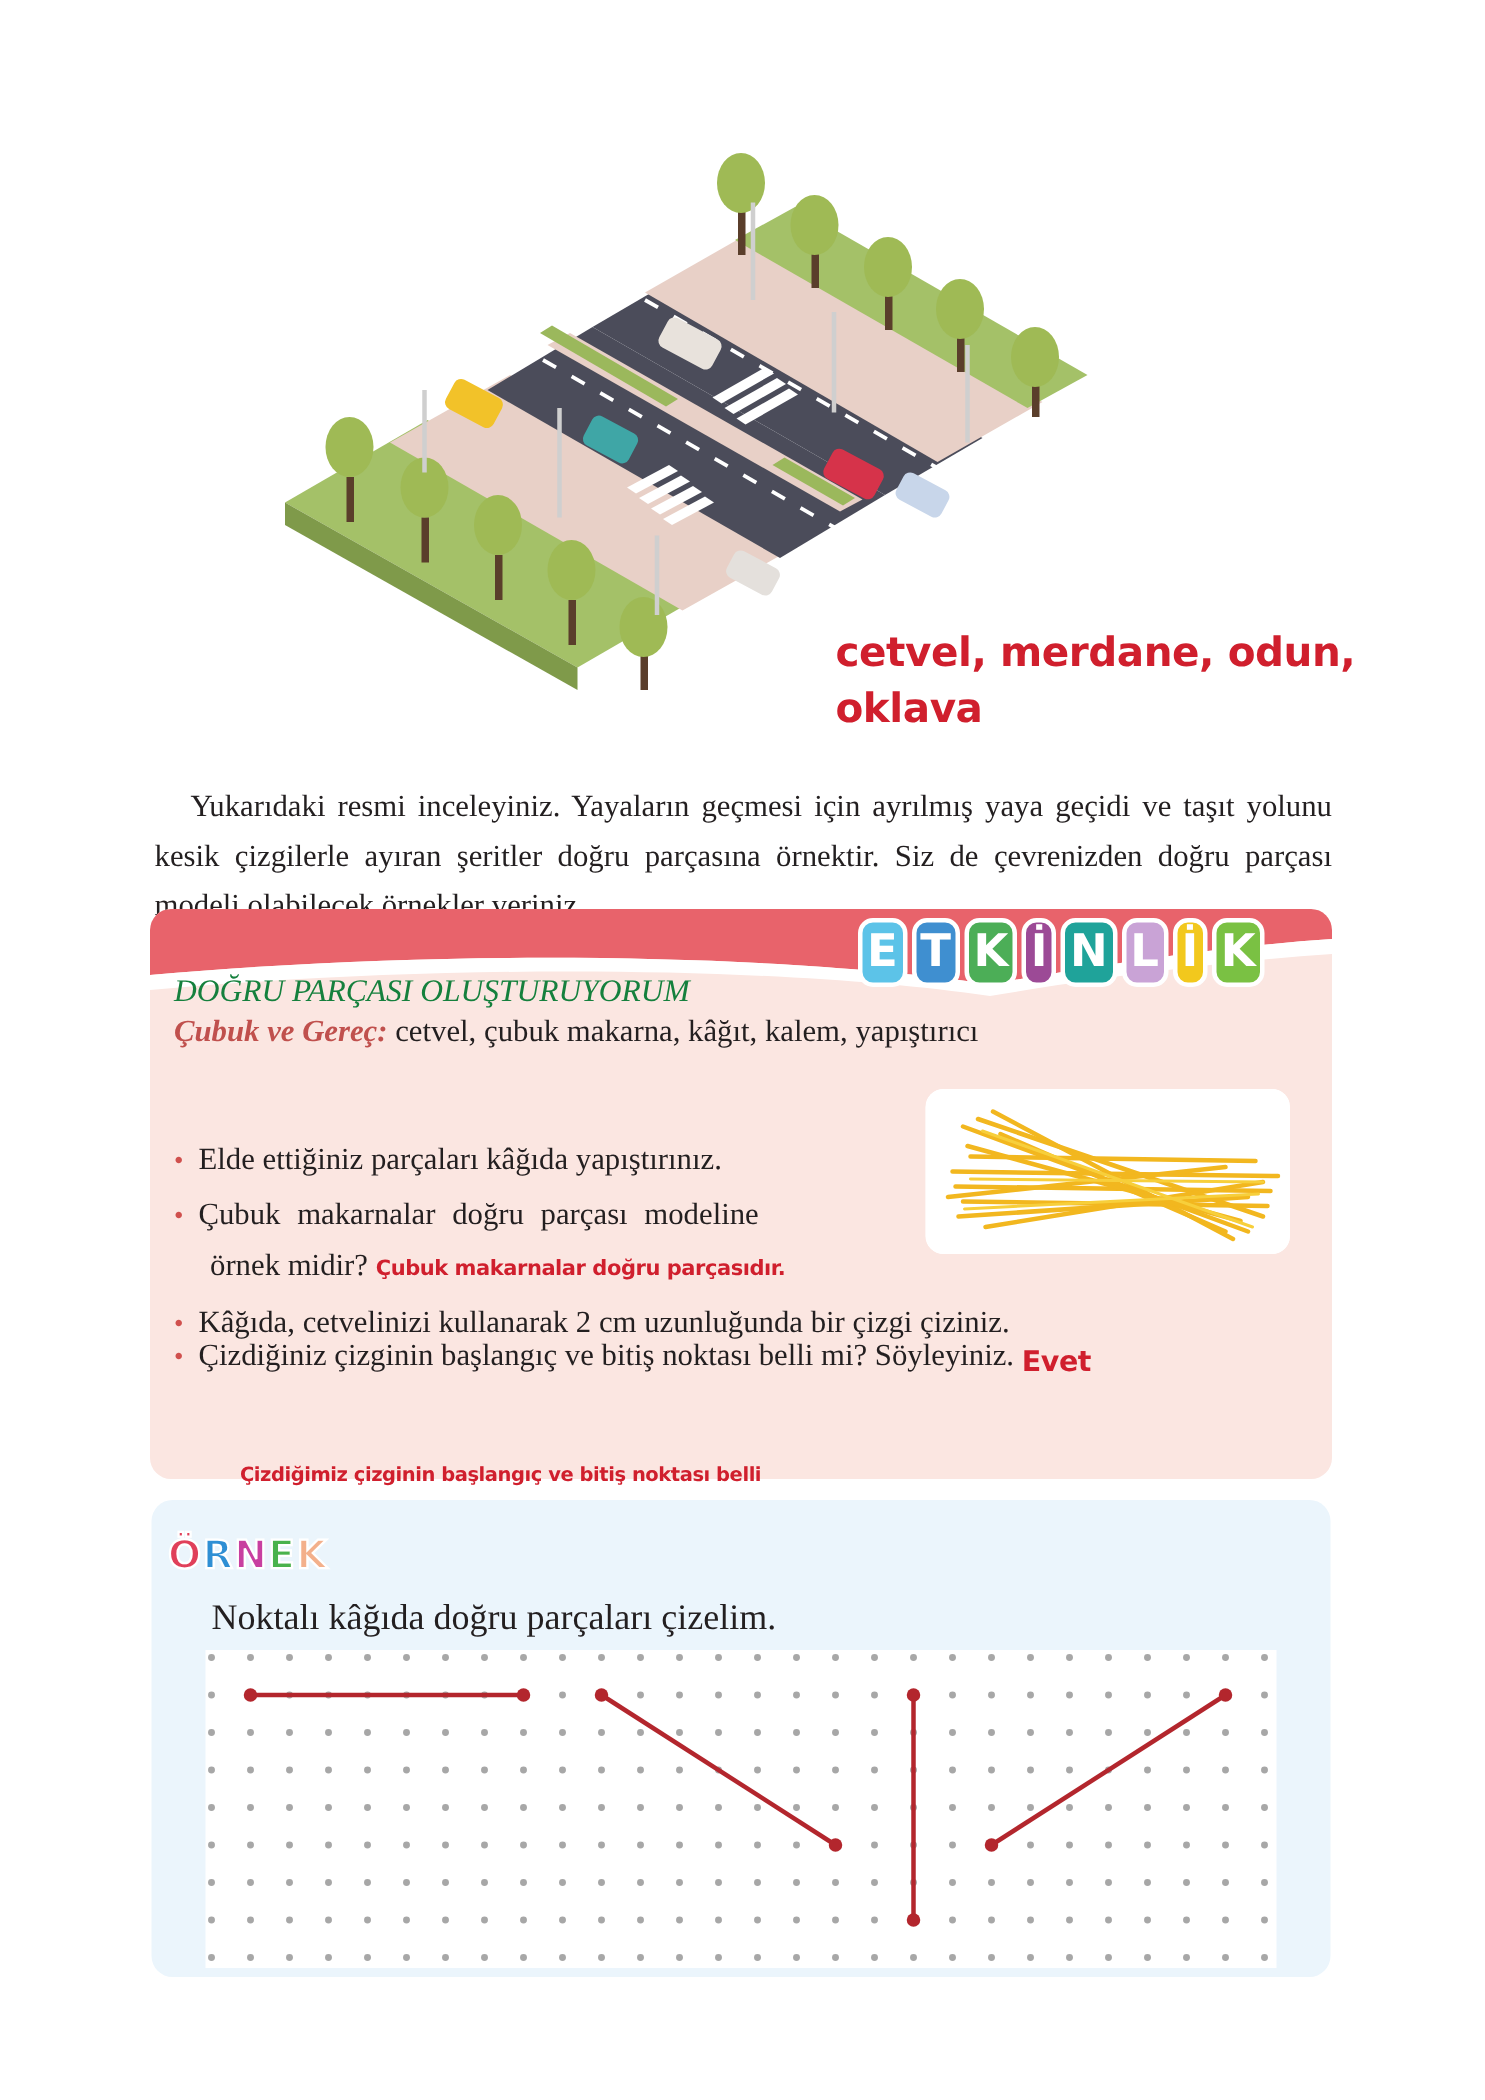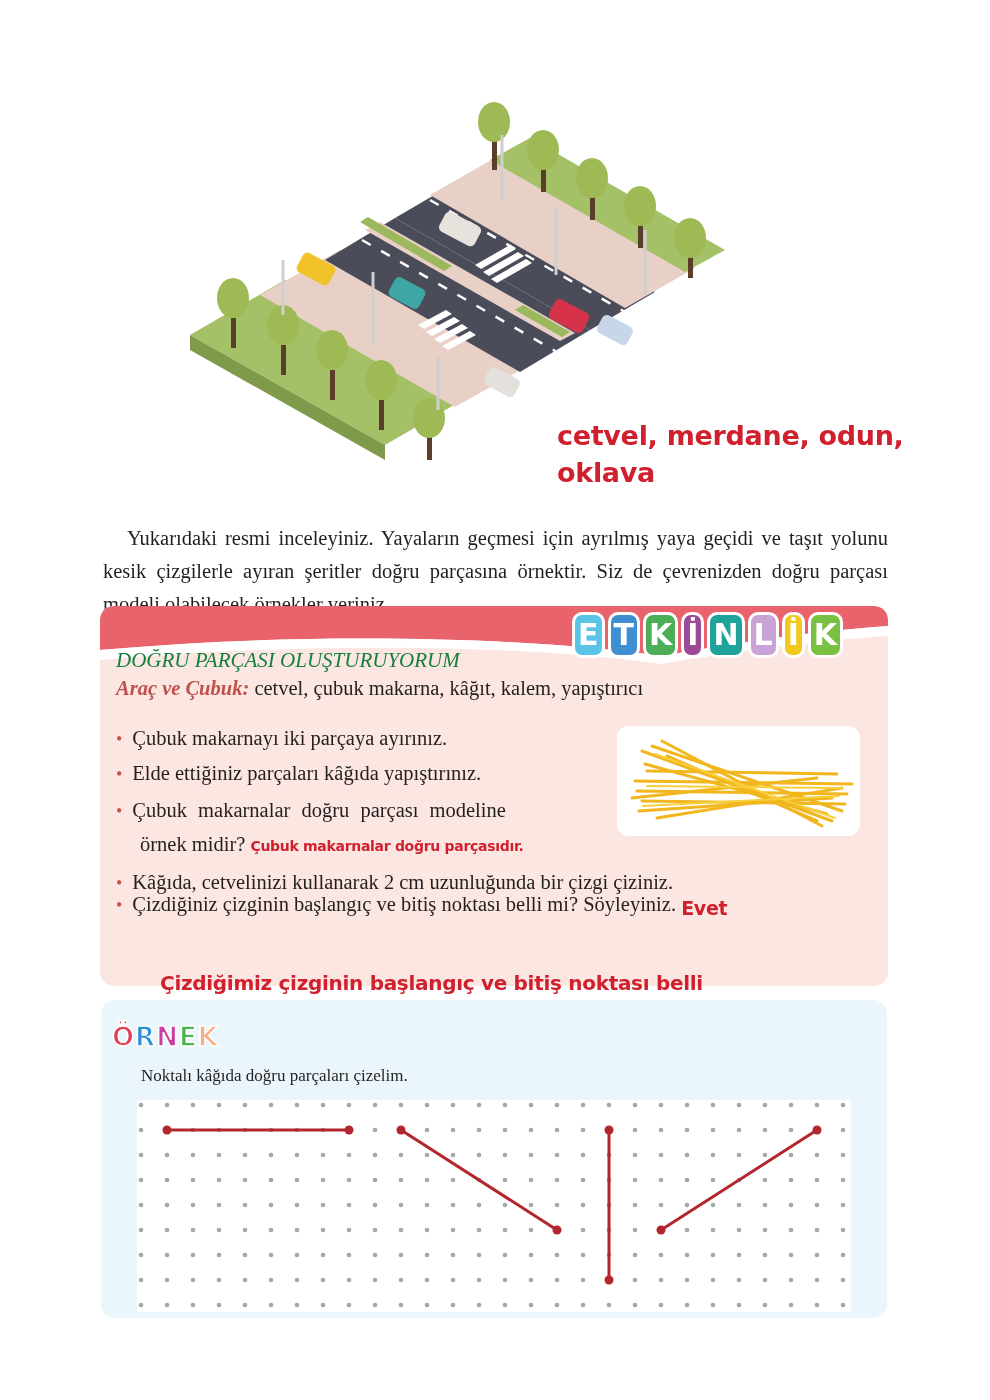--- a/index.html
+++ b/index.html
@@ -19,21 +19,21 @@
   #act-tools{left:116px;top:677px;font-size:20.5px;}
   #act-tools .lbl{font-style:italic;font-weight:bold;color:#c0504d;}
   .bullets{left:116px;width:760px;font-size:20.5px;}
   .bullets .dot{color:#d0504d;margin-right:10px;font-size:18px;}
   .li{position:absolute;left:0;white-space:nowrap;}
   #pasta{left:617px;top:726px;width:243px;height:110px;background:#fff;border-radius:12px;}
   
   #example{left:101px;top:1000px;width:786px;height:318px;border-radius:14px;background:#ebf5fc;}
   #ornek{left:112px;top:1023px;display:flex;gap:1px;}
   .ol{font-family:"DejaVu Sans",sans-serif;font-weight:900;font-size:26px;line-height:28px;-webkit-text-stroke:1.5px #fff;}
-  #ex-text{left:141px;top:1066px;font-size:17px;}
+  #ex-text{left:141px;top:1066px;font-size:24px;}
   #dots{left:137px;top:1100px;width:714px;height:212px;background:#fff;}
 </style>
 </head>
 <body>
 
 <svg id="road" class="abs" viewBox="0 0 580 380">
 
   <polygon points="0,235 95,180 290,290 195,345" fill="#a4c168"></polygon>
   <polygon points="0,235 195,345 195,360 0,250" fill="#7f9a4a"></polygon>
 
@@ -130,34 +130,33 @@
   <span class="bl" style="background:#4cae57">K</span>
   <span class="bl" style="background:#9c4a96">İ</span>
   <span class="bl" style="background:#1fa39a">N</span>
   <span class="bl" style="background:#c9a3d6">L</span>
   <span class="bl" style="background:#f2c81d">İ</span>
   <span class="bl" style="background:#7ac143">K</span>
 </div>
 
 <div id="act-title" class="abs">DOĞRU PARÇASI OLUŞTURUYORUM</div>
 <div id="act-tools" class="abs">
-  <span class="lbl">Araç ve Çubuk:</span>
+  <span class="lbl">Çubuk ve Gereç:</span>
   <span>cetvel, çubuk makarna, kâğıt, kalem, yapıştırıcı</span>
 </div>
 
 <div class="abs bullets" style="top:727px;height:260px;">
-  <div class="li" style="top:0"><span class="dot">•</span><span>Çubuk makarnayı iki parçaya ayırınız.</span></div>
   <div class="li" style="top:35px"><span class="dot">•</span><span>Elde ettiğiniz parçaları kâğıda yapıştırınız.</span></div>
   <div class="li" style="top:72px;word-spacing:6px"><span class="dot">•</span><span>Çubuk makarnalar doğru parçası modeline</span></div>
   <div class="li" style="top:106px;left:24px"><span>örnek midir?</span> <span class="answer" style="font-size:14px">Çubuk makarnalar doğru parçasıdır.</span></div>
   <div class="li" style="top:144px"><span class="dot">•</span><span>Kâğıda, cetvelinizi kullanarak 2 cm uzunluğunda bir çizgi çiziniz.</span></div>
   <div class="li" style="top:166px"><span class="dot">•</span><span>Çizdiğiniz çizginin başlangıç ve bitiş noktası belli mi? Söyleyiniz.</span> <span class="answer" style="font-size:19px;position:relative;top:4px">Evet</span></div>
 </div>
 
-<div class="abs answer" style="left:160px;top:968px;font-size:20px;line-height:31px;">
+<div class="abs answer" style="left:160px;top:968px;font-size:13px;line-height:31px;">
   <div>Çizdiğimiz çizginin başlangıç ve bitiş noktası belli</div>
   <div>olduğu için doğru parçasıdır.</div>
 </div>
 
 <svg id="pasta" class="abs" viewBox="0 0 243 110">
   <rect x="0" y="0" width="243" height="110" rx="12" fill="#fff"></rect>
   <g stroke="#f2b71f" stroke-width="3" stroke-linecap="round">
     <line x1="25" y1="25" x2="215" y2="95"></line>
       <line x1="35" y1="20" x2="225" y2="85"></line>
     <line x1="45" y1="15" x2="205" y2="100"></line>

